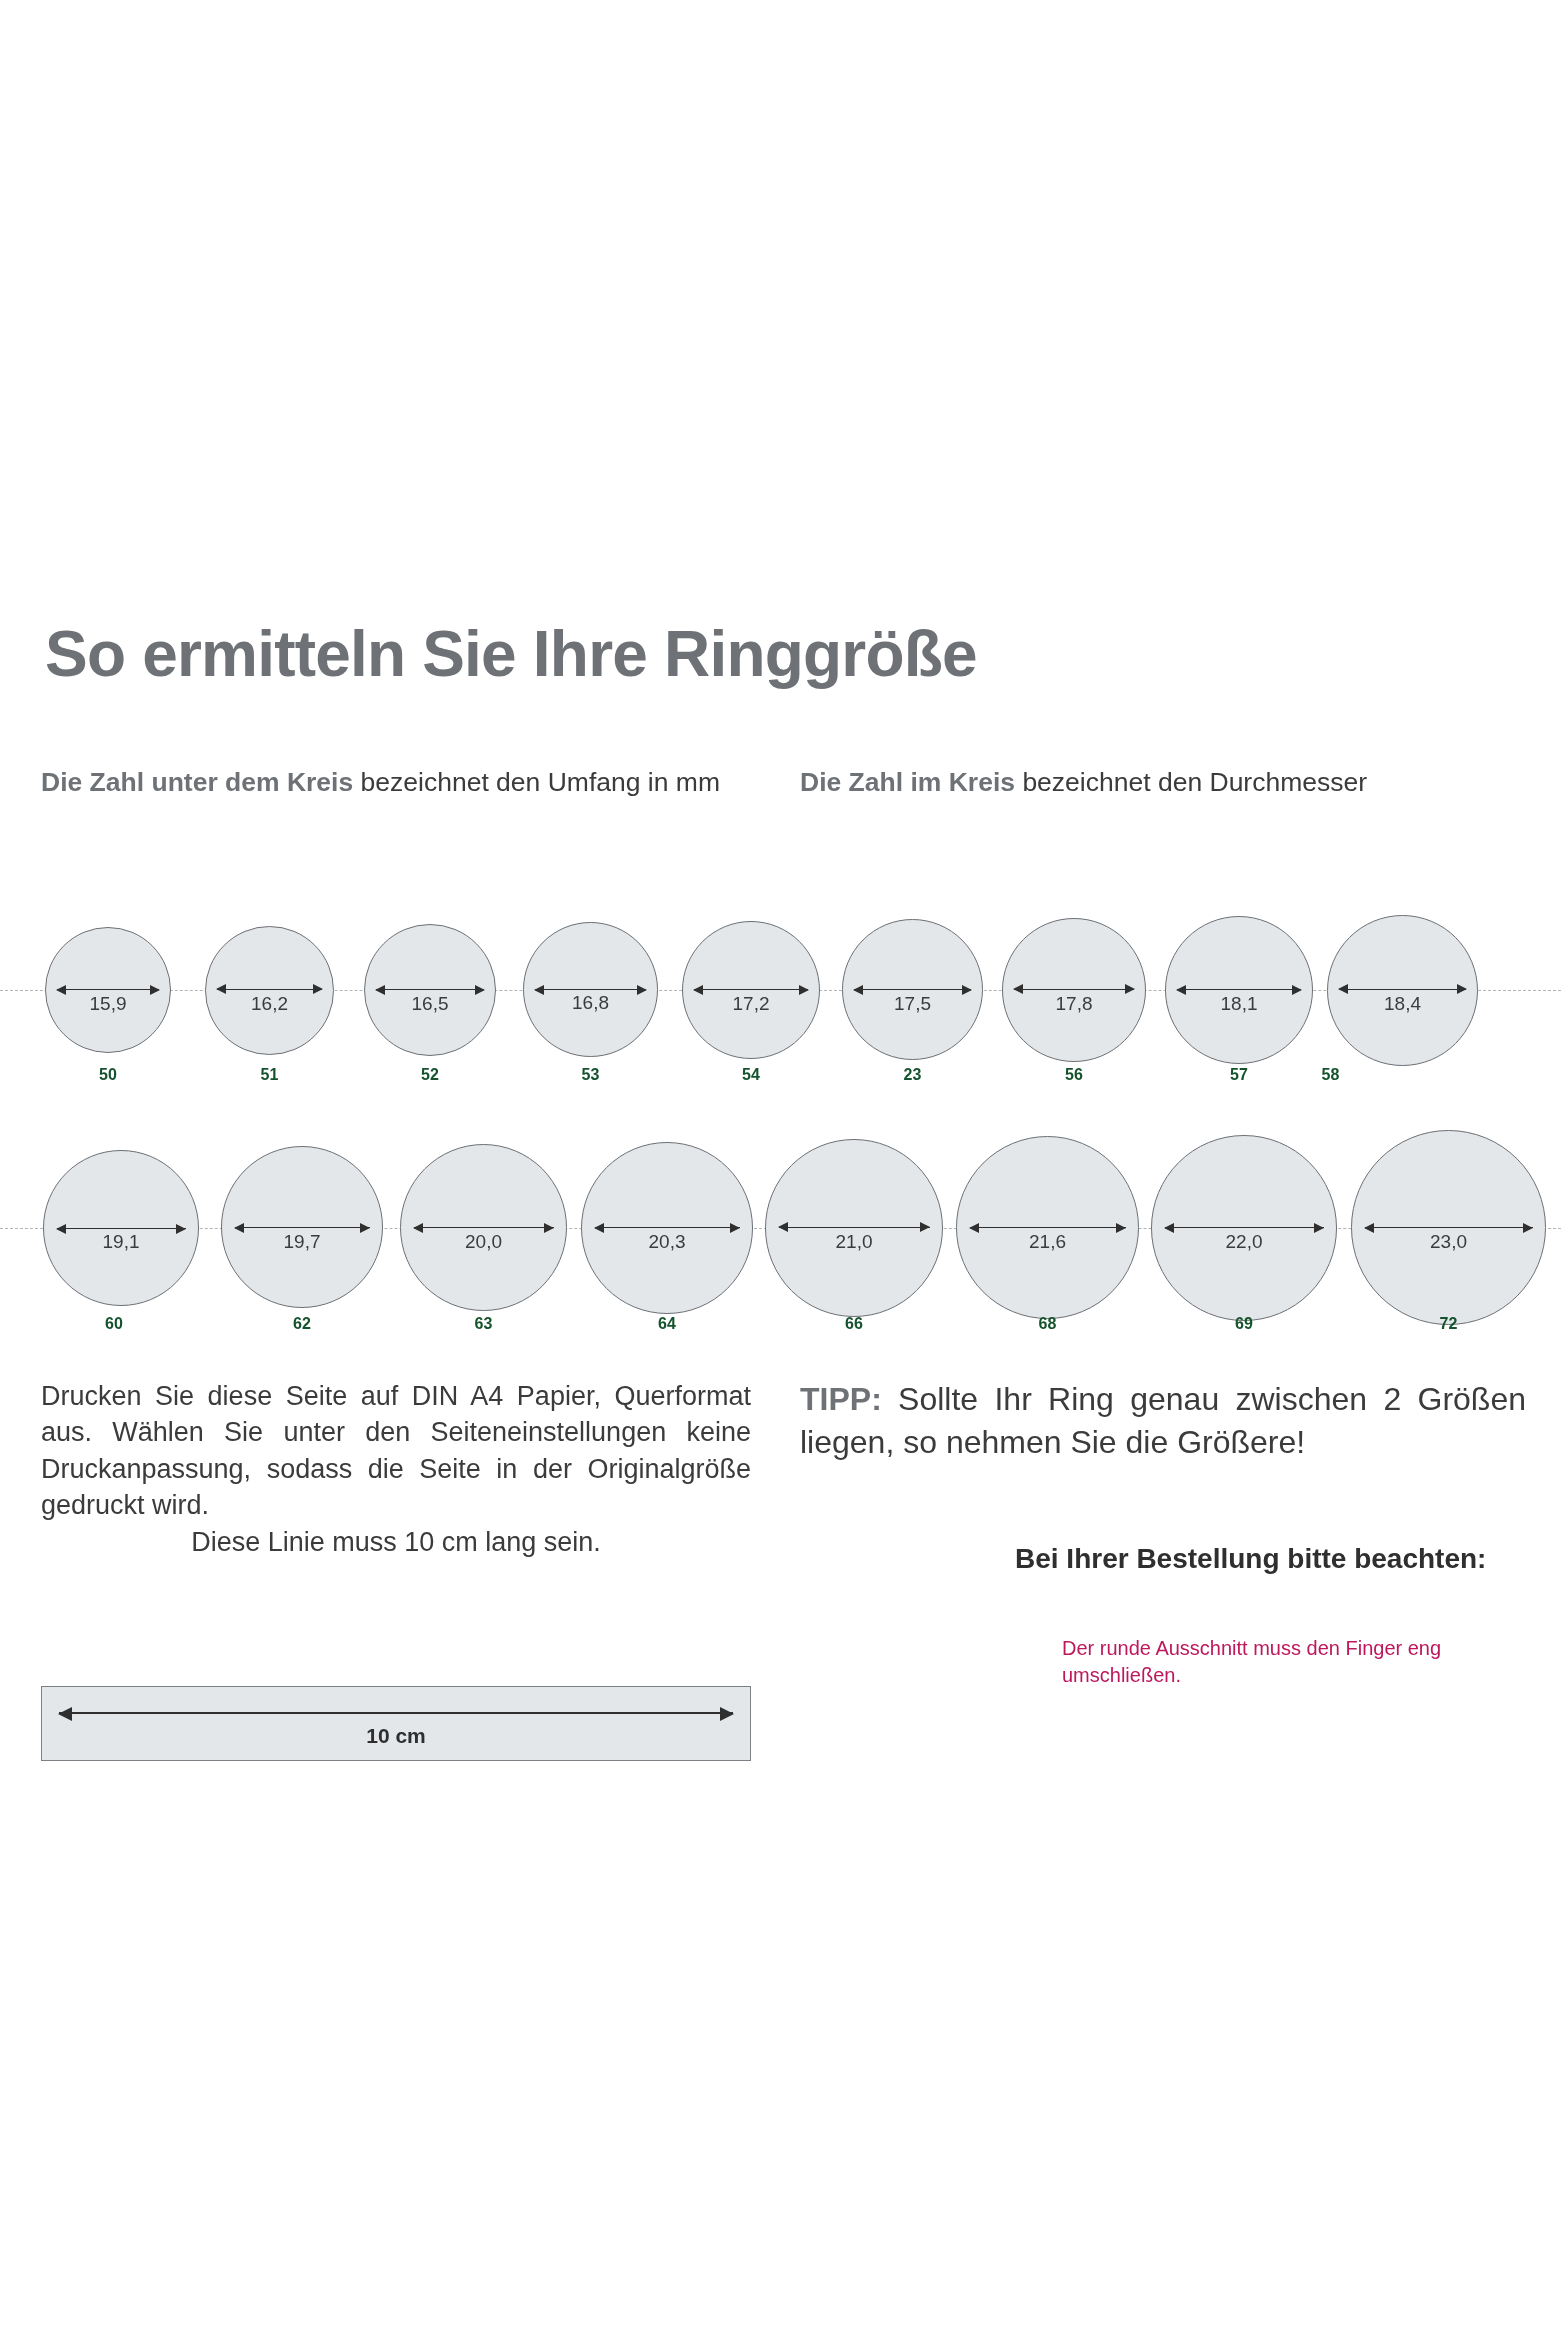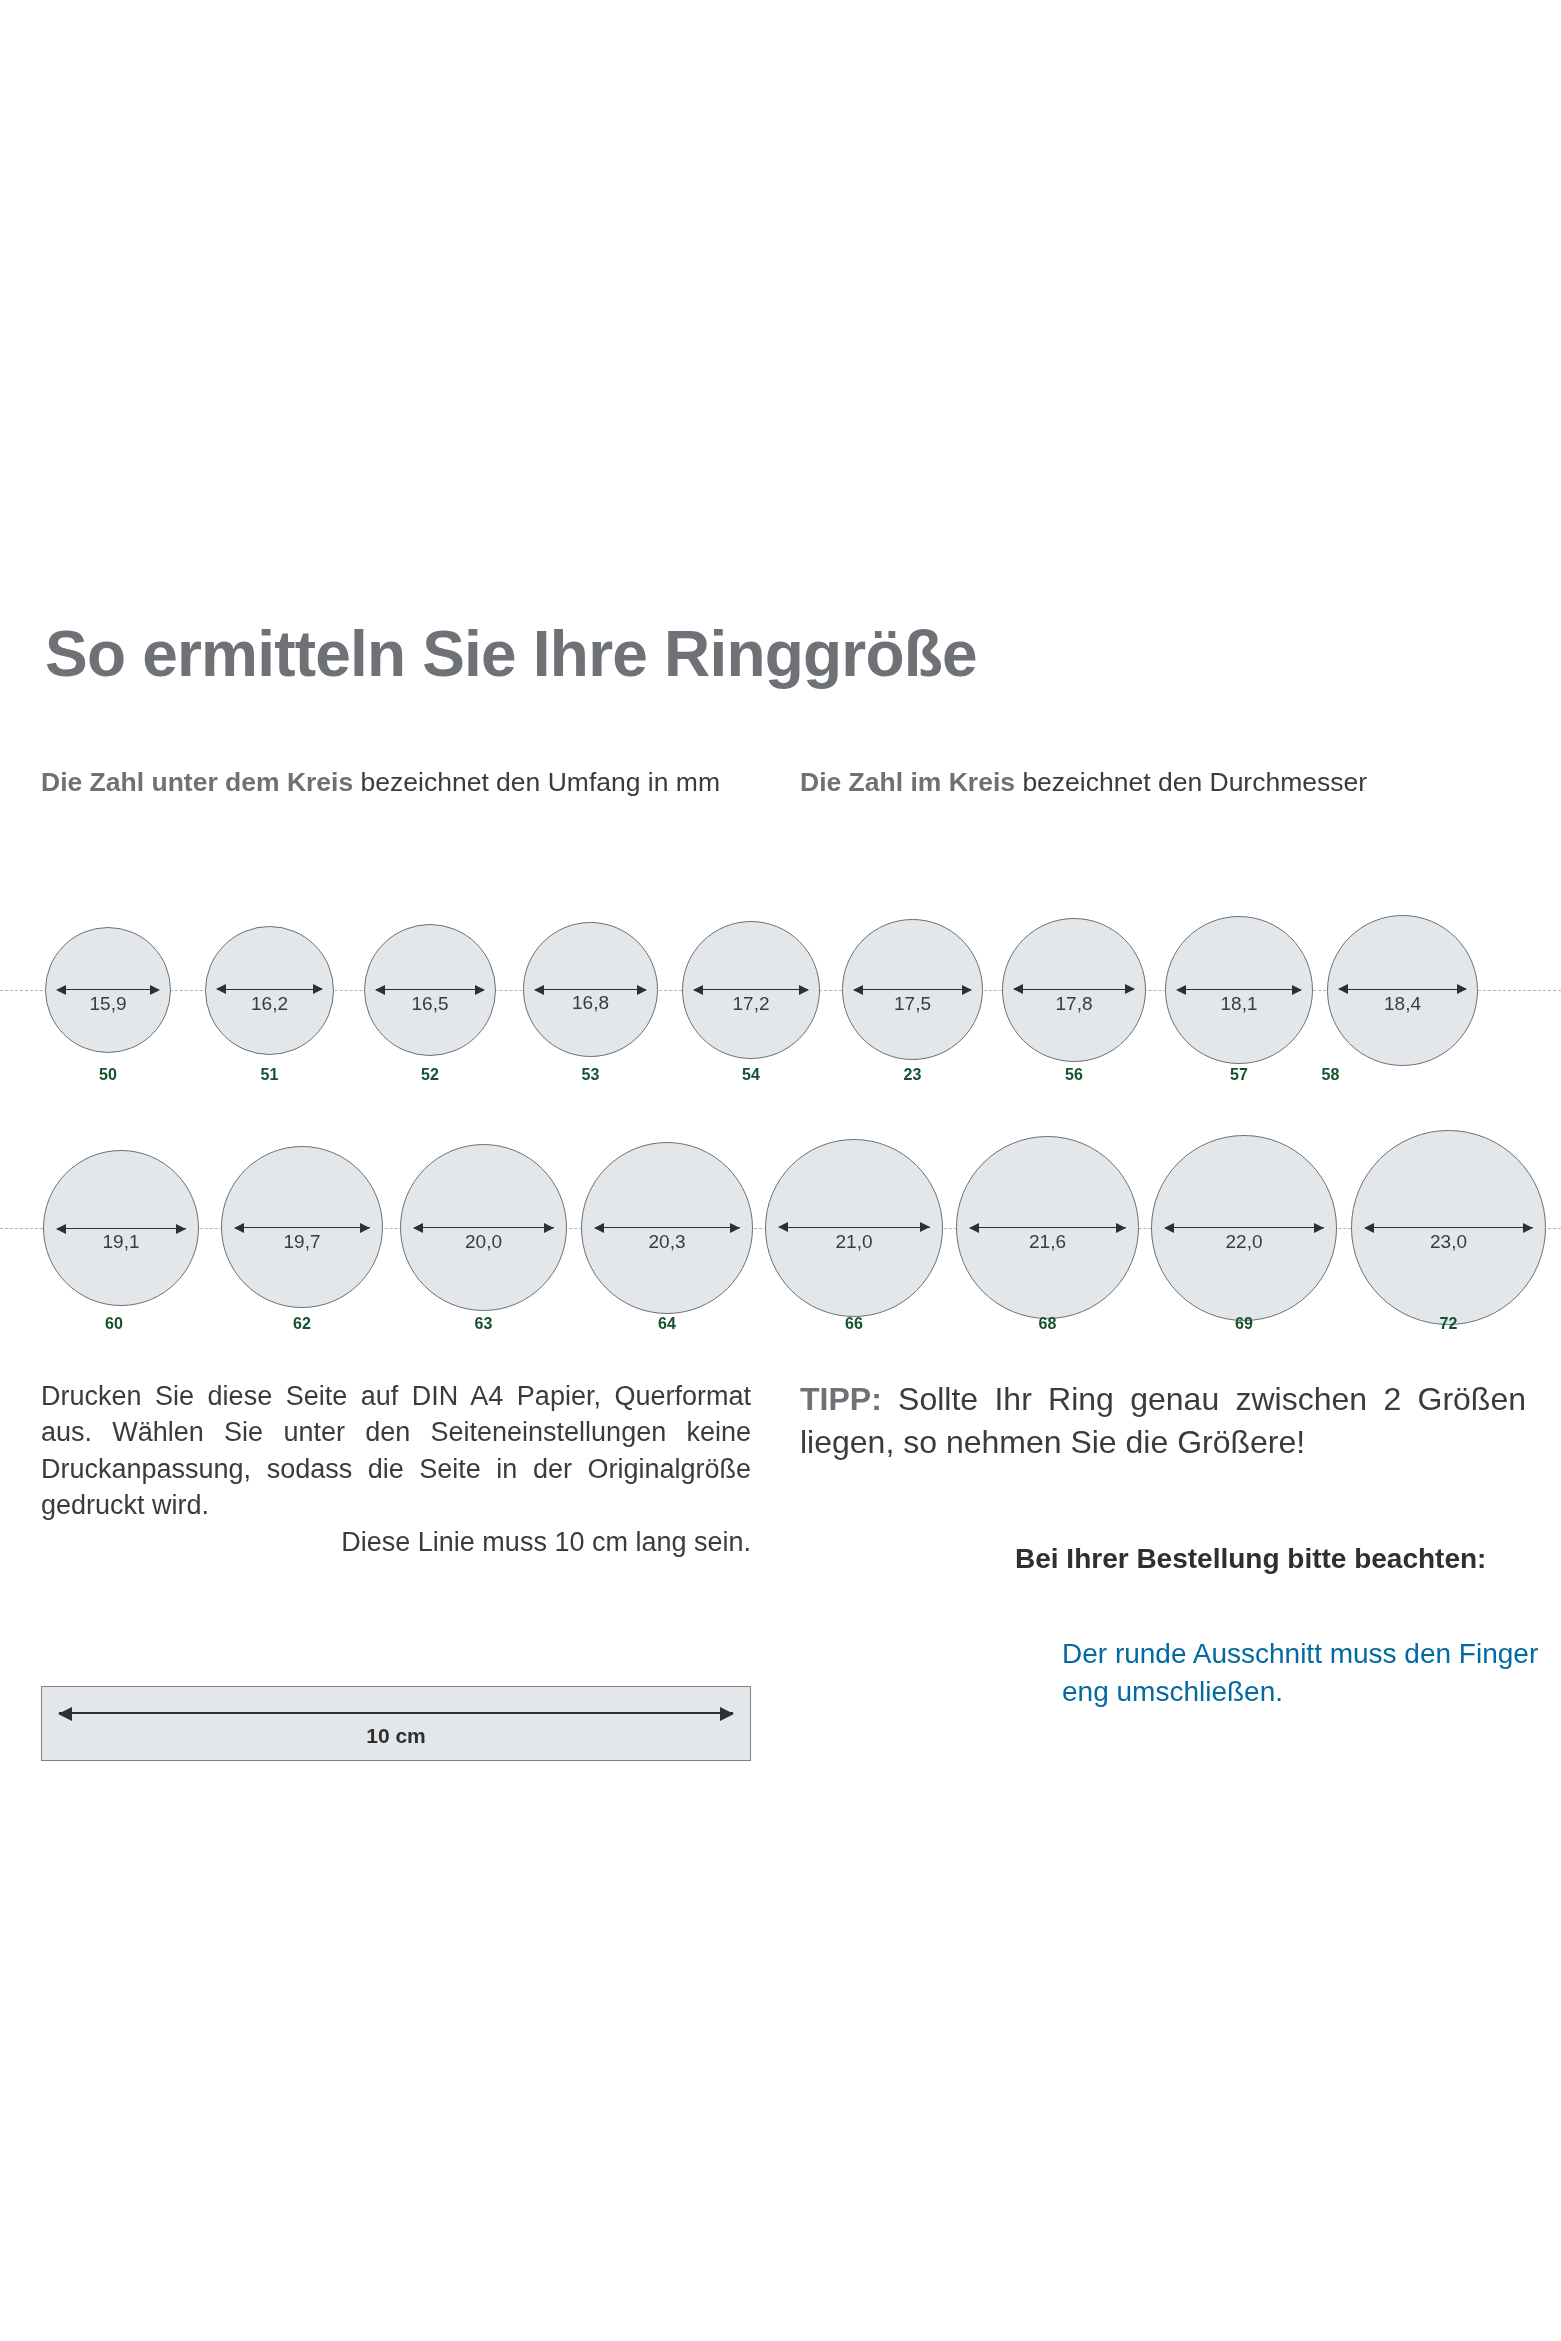--- a/index.html
+++ b/index.html
@@ -128,21 +128,21 @@
     position: absolute;
     left: 41px;
     top: 1378px;
     width: 710px;
     font-size: 27px;
     line-height: 1.35;
     color: #3b3b3b;
     text-align: justify;
   }
   .bottom-left .lastline {
-    text-align: right;
+    text-align: center;
   }
   .bottom-right {
     position: absolute;
     left: 800px;
     top: 1378px;
     width: 726px;
     font-size: 32px;
     line-height: 1.35;
     color: #3b3b3b;
     text-align: justify;
@@ -159,23 +159,23 @@
     font-size: 28px;
     font-weight: bold;
     line-height: 1.2;
     color: #2f2f2f;
   }
   .order-text {
     position: absolute;
     left: 1062px;
     top: 1635px;
     width: 484px;
-    font-size: 28px;
+    font-size: 20px;
     line-height: 1.35;
-    color: #0369a1;
+    color: #be185d;
   }
 
   
   .ruler {
     position: absolute;
     left: 41px;
     top: 1686px;
     width: 710px;
     height: 75px;
     background: #e3e7ea;

